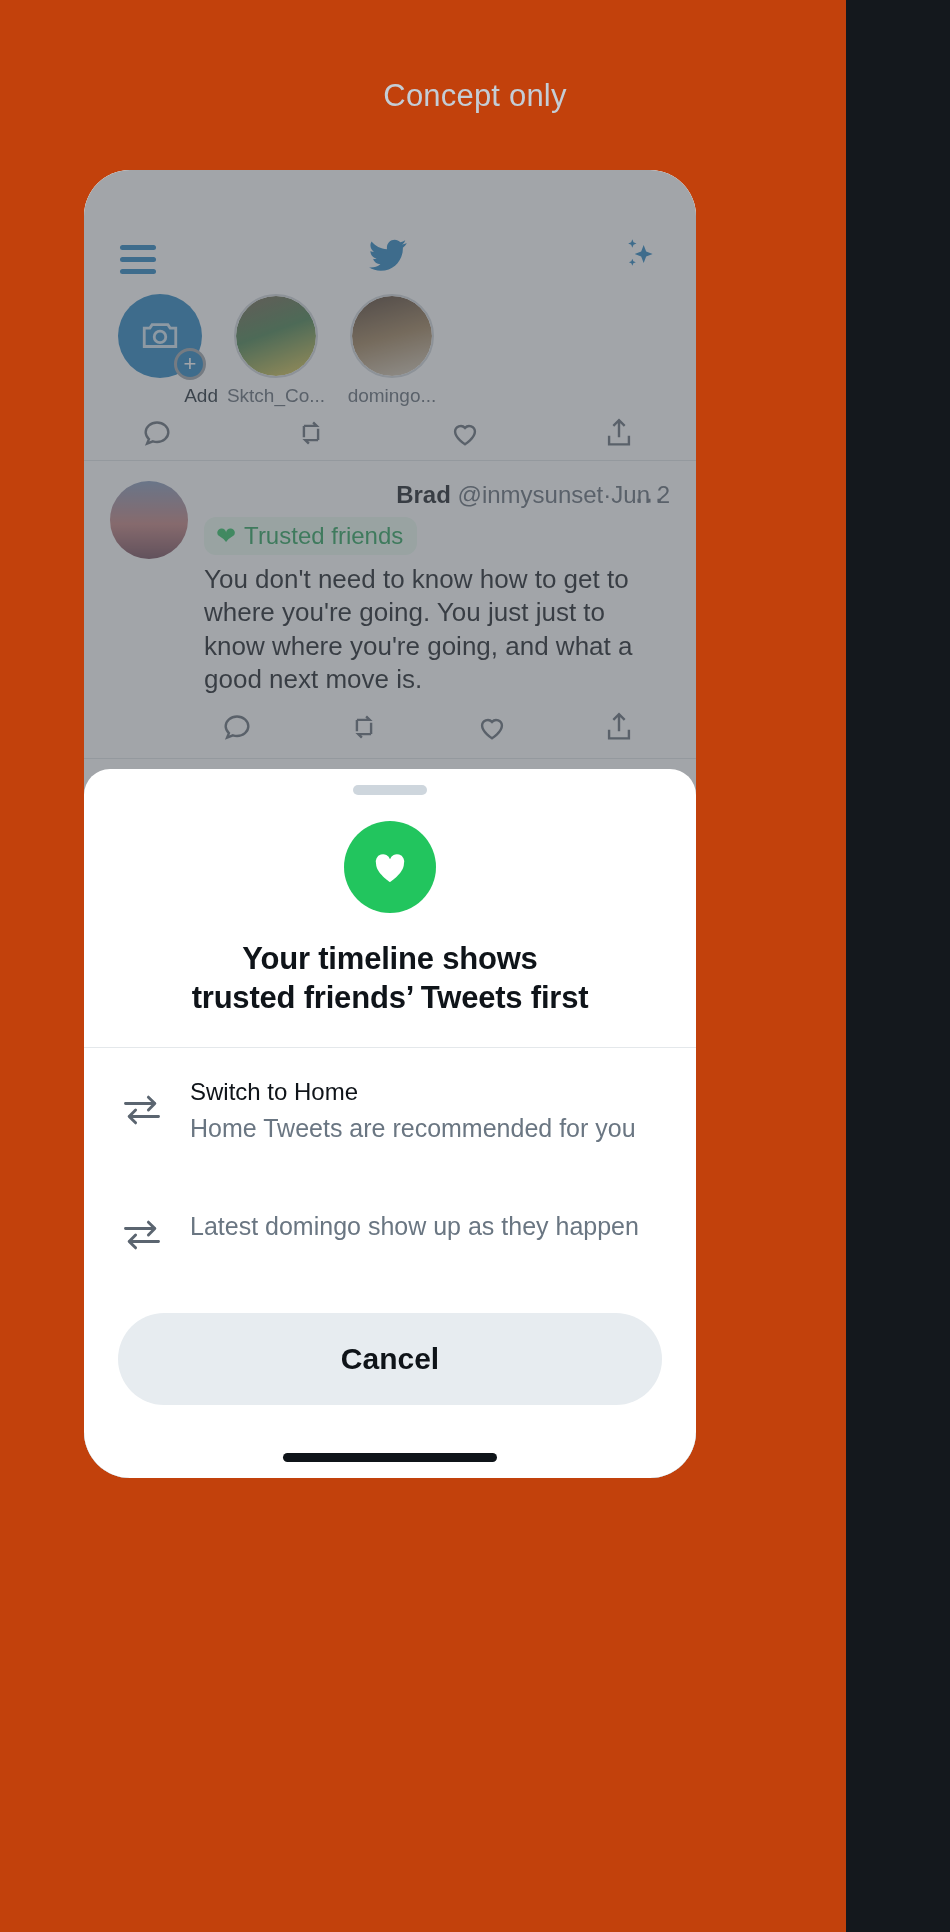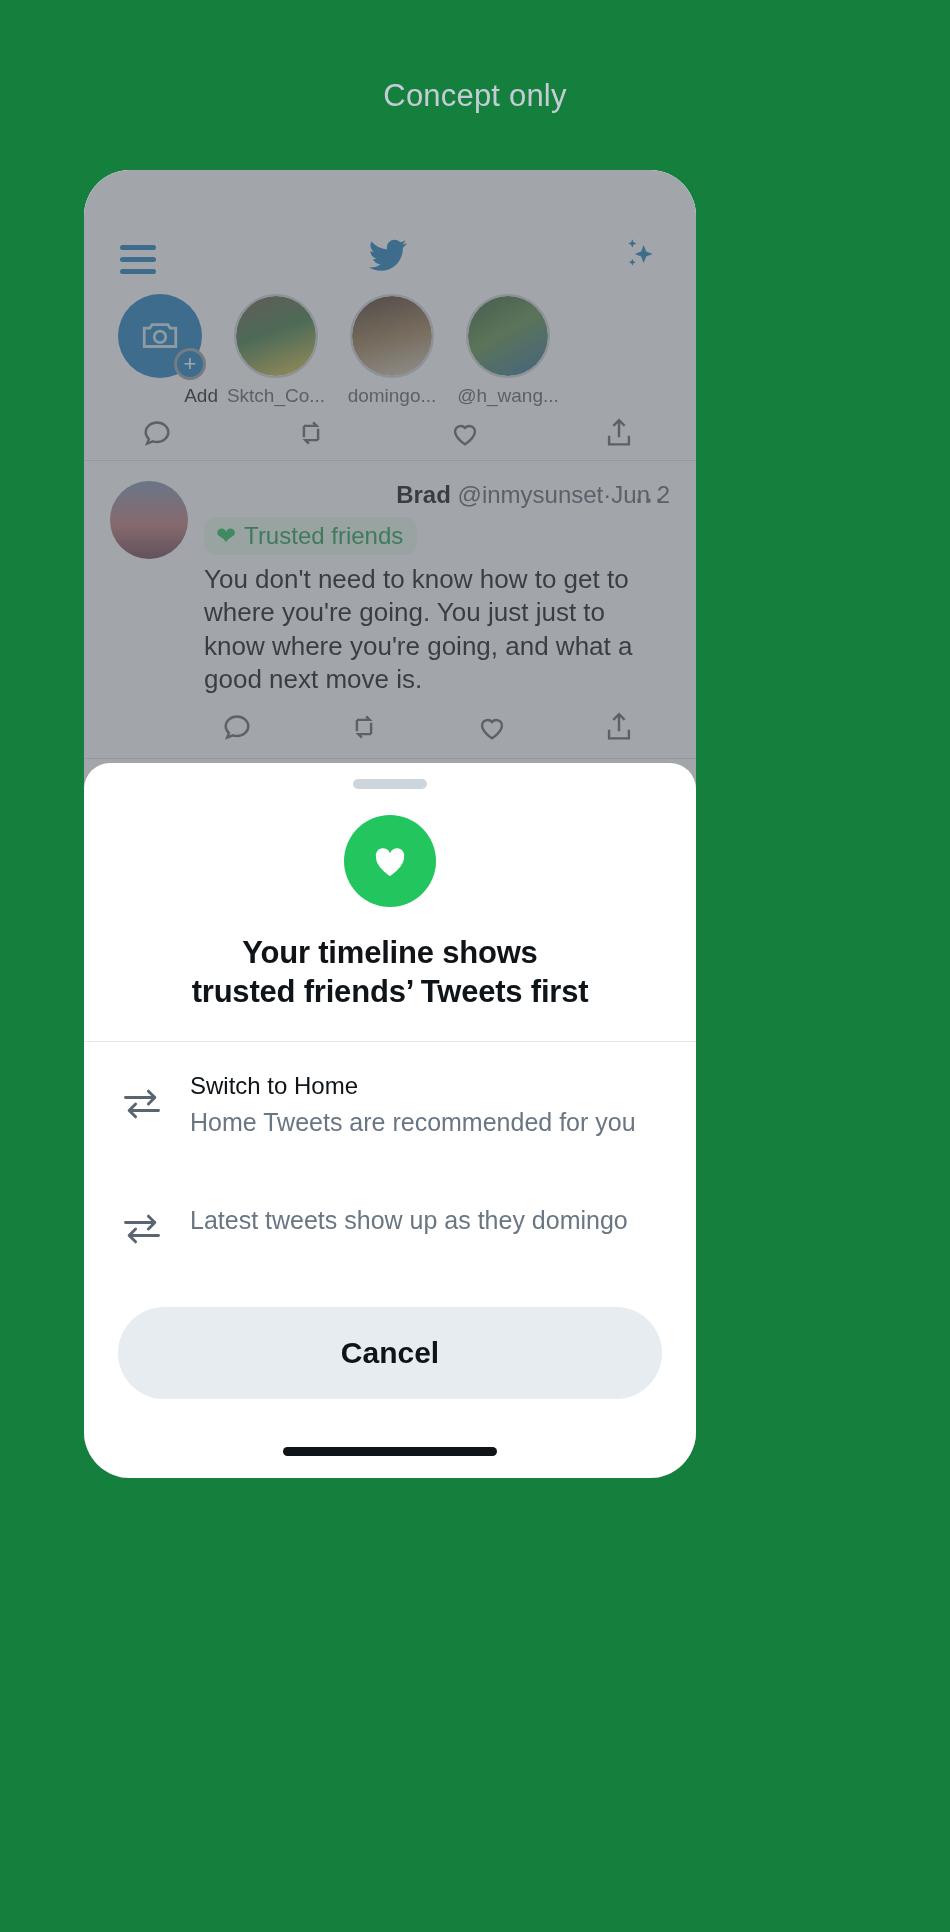--- a/index.html
+++ b/index.html
@@ -2,21 +2,21 @@
 <html><head>
 <meta charset="utf-8">
 <style>
   * { box-sizing: border-box; margin: 0; padding: 0; }
   html, body {
     width: 950px; height: 1932px;
     background: #14181d;
     font-family: "Liberation Sans", sans-serif;
     overflow: hidden;
   }
-  #stage { position: relative; width: 950px; height: 1932px; background: #15803d; }
+  #stage { position: relative; width: 846px; height: 1932px; background: #c2410c; }
 
   
   .caption {
     position: absolute; top: 78px; left: 0; width: 950px;
     text-align: center;
     font-size: 31px; color: #c4cdd6; letter-spacing: .2px;
   }
 
   
   .phone {
@@ -119,21 +119,21 @@
   
   .tweet-lower { display: flex; gap: 16px; padding: 16px 26px 0 26px; }
   .bar { height: 20px; border-radius: 3px; }
 
   
   .sheet {
     position: absolute; z-index: 60;
     left: 0; right: 0; bottom: 0;
     background: #ffffff;
     border-radius: 26px 26px 46px 46px;
-    padding-bottom: 6px;
+    padding-bottom: 0;
     margin-top: 10px;
   }
   .grabber {
     width: 74px; height: 10px; border-radius: 6px; background: #ced6dd;
     margin: 16px auto 0 auto;
   }
   .sheet-head { padding: 26px 30px 30px 30px; text-align: center; }
   .heart-circle {
     width: 92px; height: 92px; border-radius: 50%;
     background: #22c55e; margin: 0 auto 26px auto;
@@ -216,26 +216,20 @@
         </div>
 
 
         <div class="story">
           <div class="ring">
               <div class="avatar av3"></div>
             </div>
           <div class="label">domingo...</div>
         </div>
 
-        <div class="story">
-          <div class="ring">
-              <div class="avatar av4"></div>
-            </div>
-          <div class="label">@h_wang...</div>
-        </div>
 
         <div class="story">
           
         </div>
       </div>
 
       <div class="tweet-clip">
         <div class="clip-actions">
           <span><svg viewBox="0 0 24 24" width="34" height="34">
                 <path fill="none" stroke="#5b6570" stroke-width="1.7" d="M20 11.5c0 3.8-3.6 6.9-8 6.9-1 0-2-.2-2.9-.5L5 19.5l1.3-3.2C5 15.1 4 13.4 4 11.5 4 7.7 7.6 4.6 12 4.6s8 3.1 8 6.9z"></path>
@@ -333,21 +327,21 @@
         </div>
       </div>
 
       <div class="option">
         <span class="swap">
           <svg viewBox="0 0 24 24" width="44" height="44">
               <path fill="none" stroke="#5b6570" stroke-width="1.6" stroke-linecap="round" stroke-linejoin="round" d="M3 8.5h16m-3.5-3.5L19 8.5 15.5 12M21 15.5H5m3.5-3.5L5 15.5 8.5 19"></path>
             </svg>
         </span>
         <div>
-          <div class="odesc">Latest tweets show up as they domingo</div>
+          <div class="odesc">Latest domingo show up as they happen</div>
         </div>
       </div>
 
       <div class="cancel-wrap">
         <button class="cancel">Cancel</button>
       </div>
 
       <div class="home-indicator"></div>
     </div>
 

